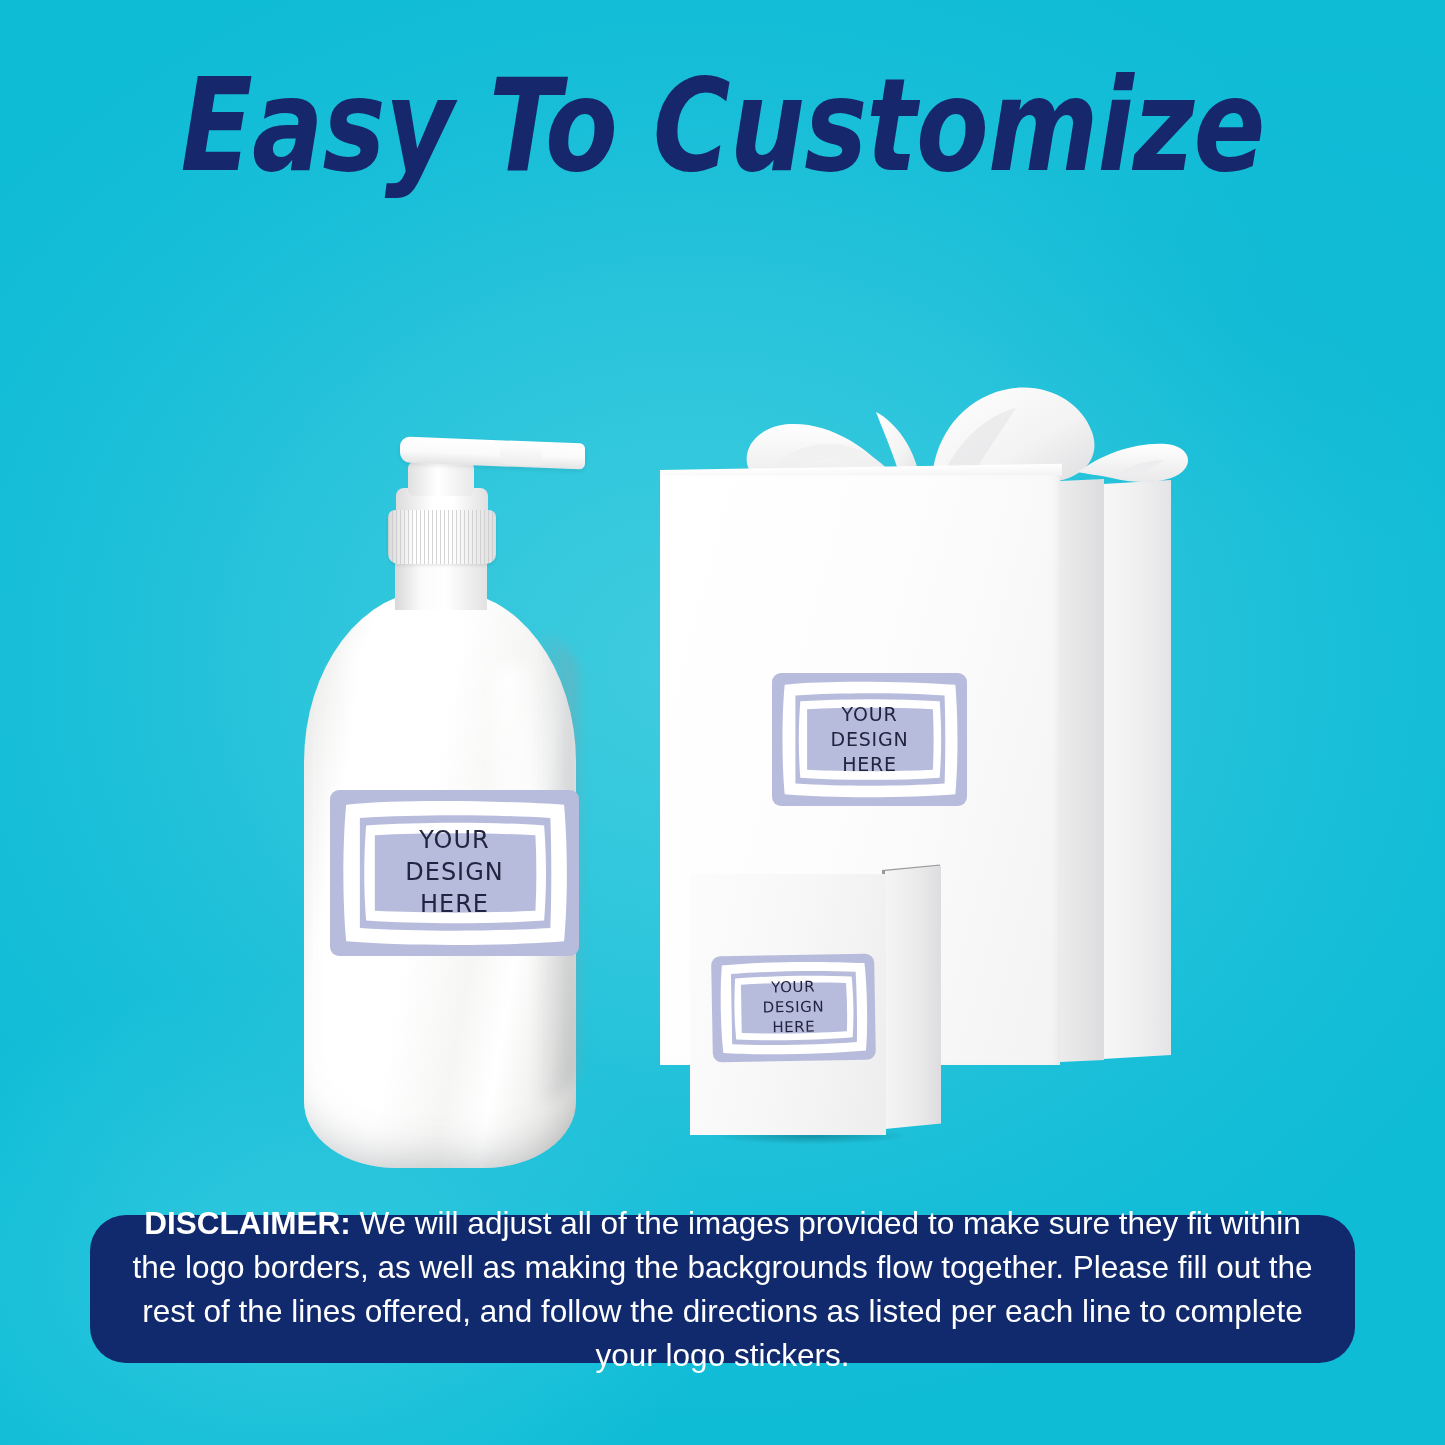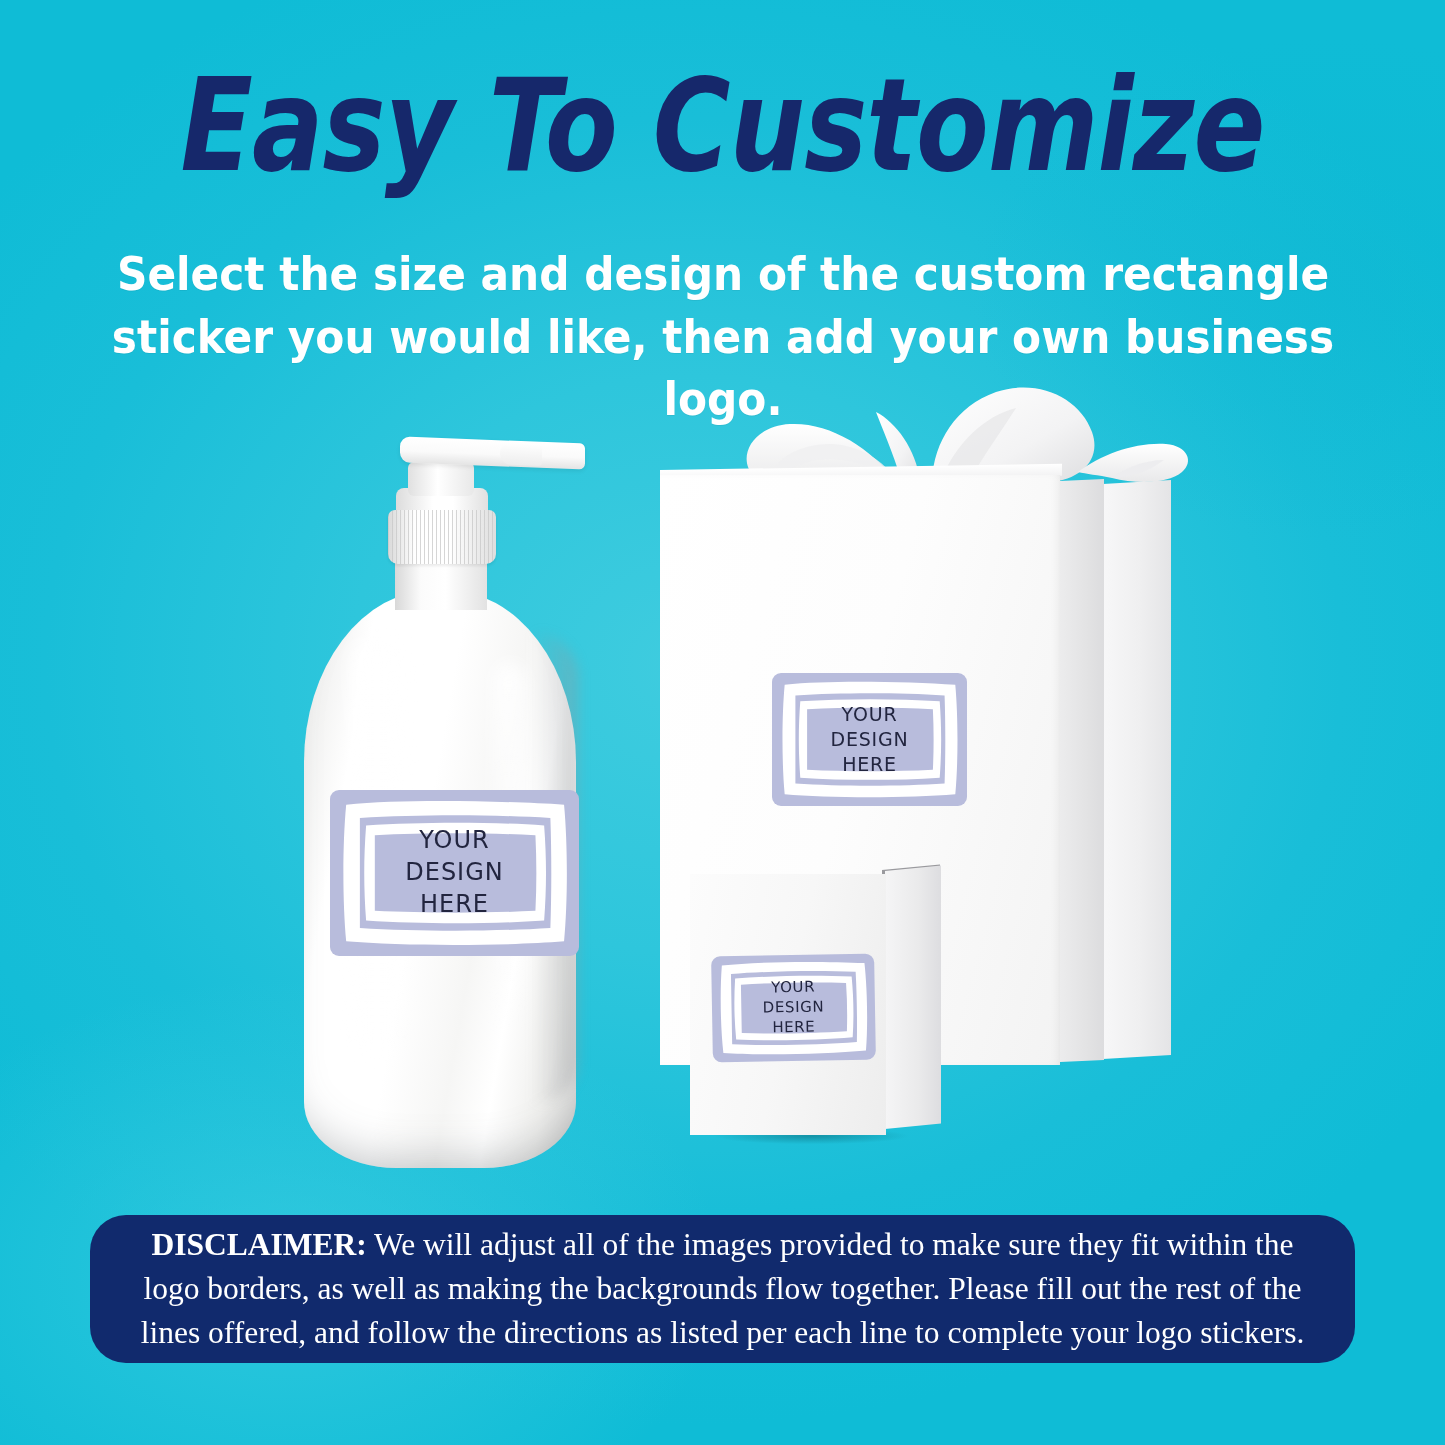--- a/index.html
+++ b/index.html
@@ -364,37 +364,36 @@
     justify-content: center;
     box-sizing: border-box;
     padding: 6px 32px;
   }
   .disclaimer p {
     margin: 0;
     color: #ffffff;
     font-size: 31.5px;
     line-height: 1.40;
     text-align: center;
-    font-family: Liberation Serif, serif;
+    font-family: Liberation Sans, sans-serif;
   }
   .disclaimer .lead {
     font-weight: bold;
   }
 </style>
 </head>
 <body>
 
 <div id="stage">
 
   <div class="bg-base"></div>
   <div class="bg-sheen"></div>
 
   <div class="headline">Easy To Customize</div>
 
-  <div class="subtitle">Select the size and design of the custom rectangle sticker you would like, then add your own business logo.</div>
 
   <div class="scene">
 
     <div class="giftbox">
 
       <div class="bow">
         <svg viewBox="0 0 480 120" preserveAspectRatio="none">
           <defs>
             <linearGradient id="ribG1" x1="0" y1="0" x2="0" y2="1">
               <stop offset="0%" stop-color="#ffffff"></stop>

